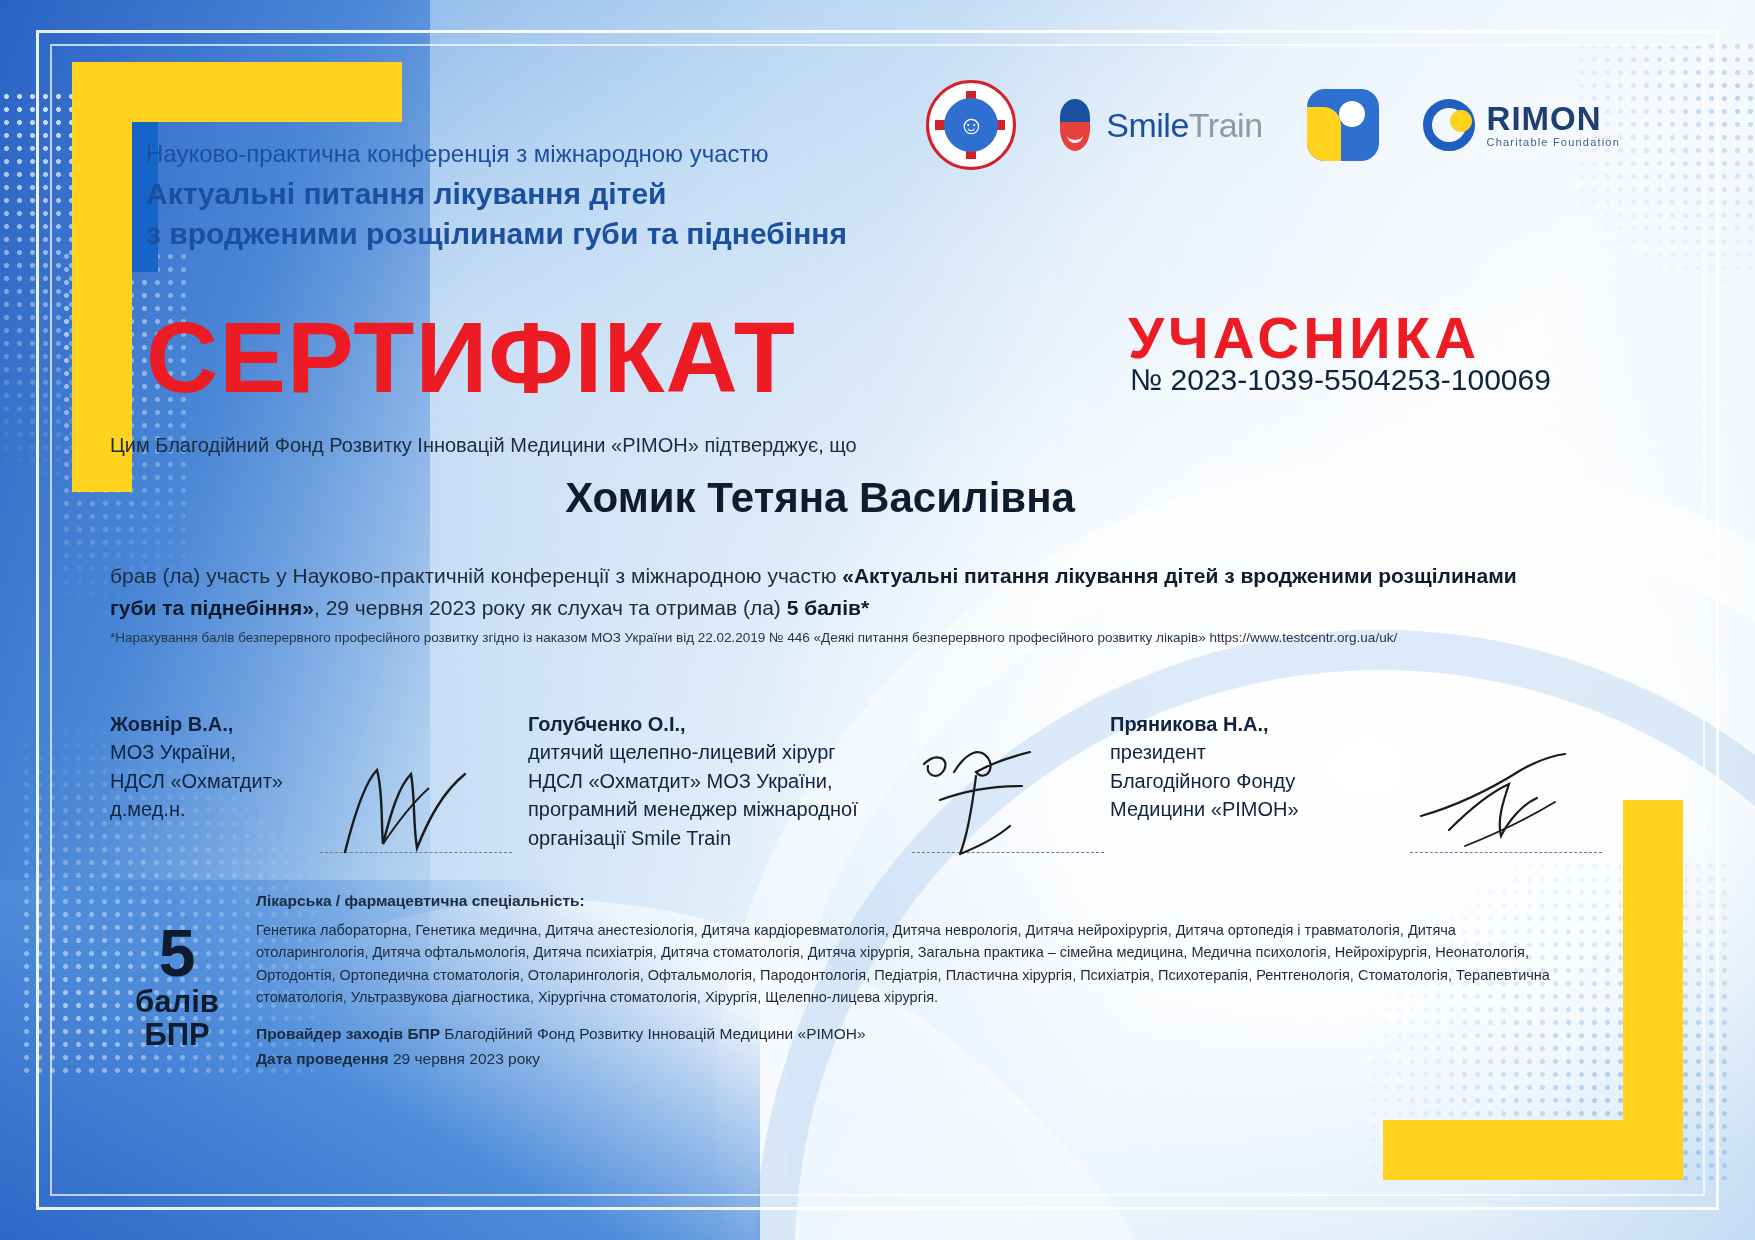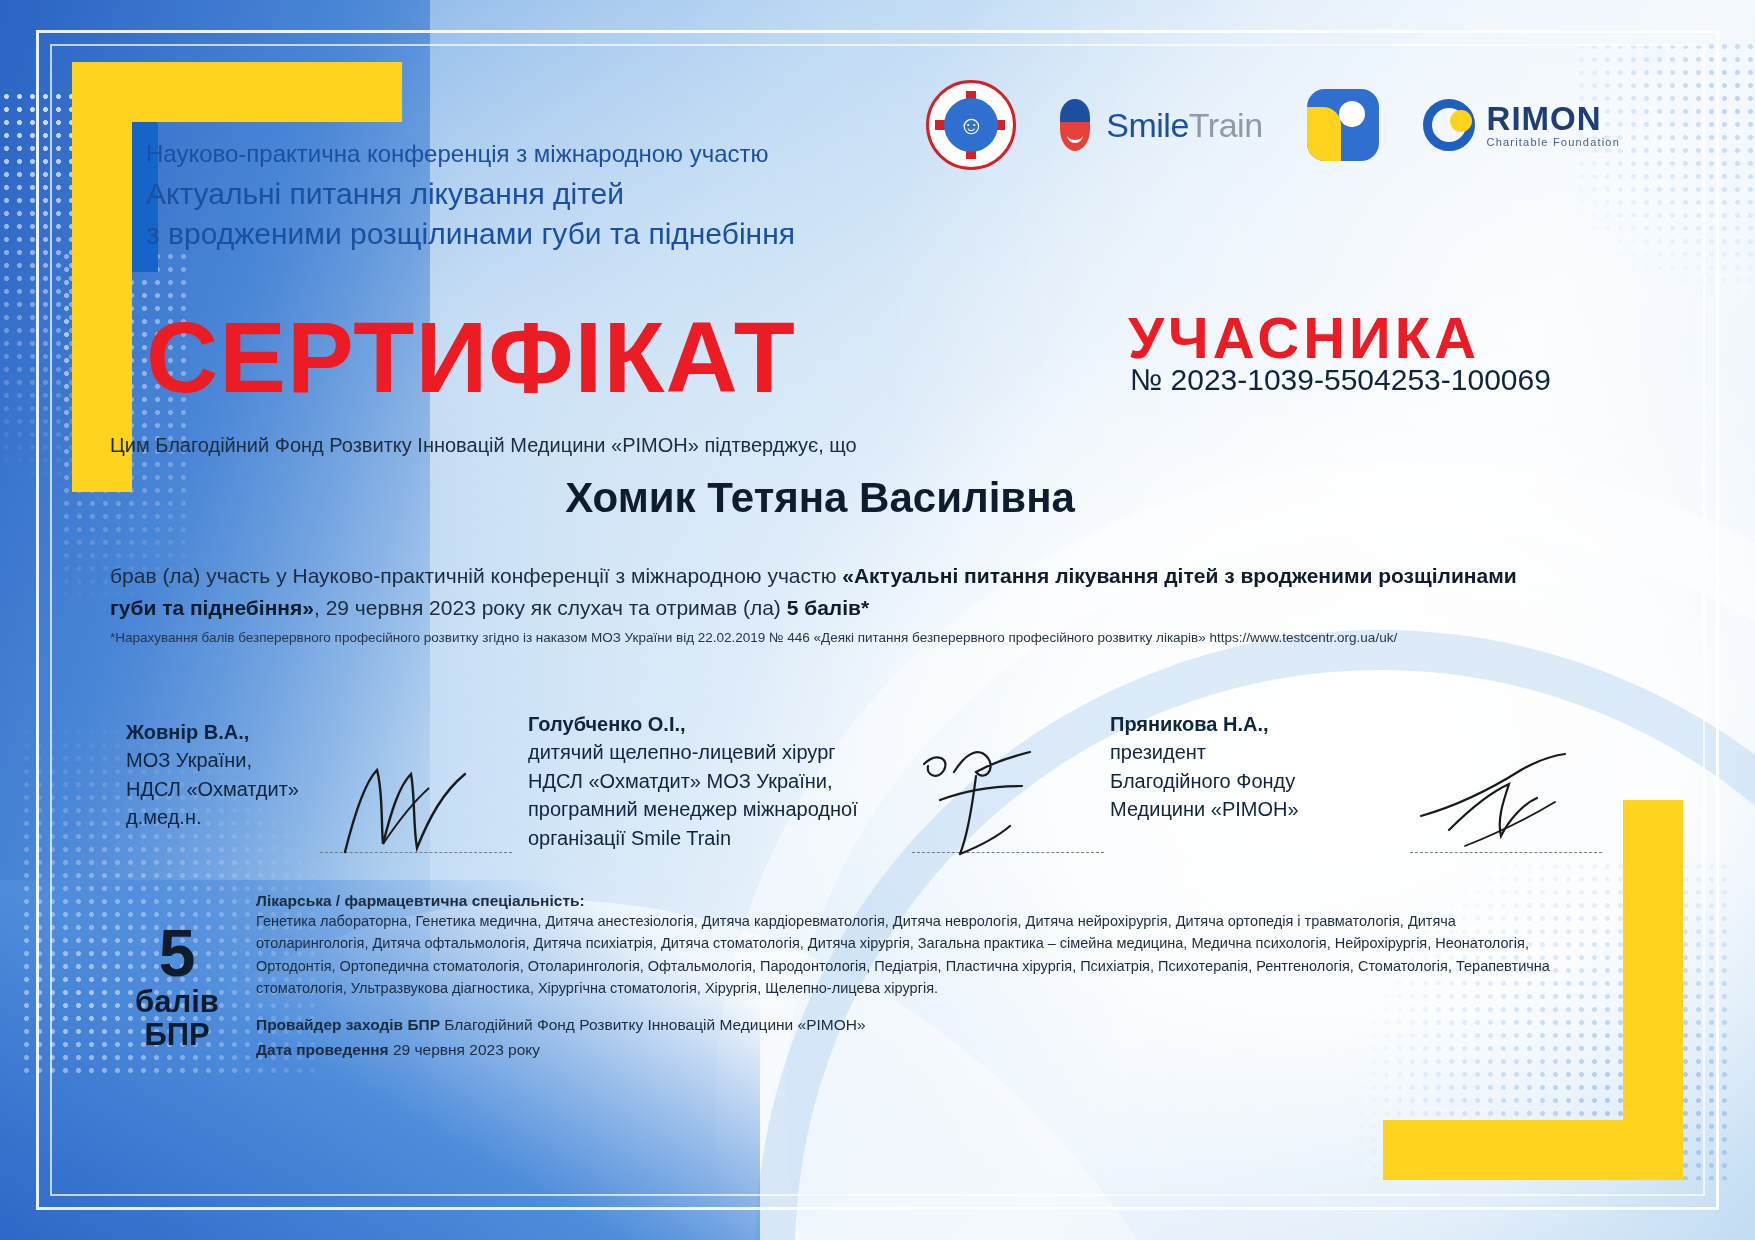--- a/index.html
+++ b/index.html
@@ -235,21 +235,21 @@
   .rimon-text .r1 { font-size: 33px; font-weight: bold; color: #1f3f74; letter-spacing: 1px; }
   .rimon-text .r2 { font-size: 11px; color: #41628f; letter-spacing: 1.2px; }
 
   
   .conf-kicker {
     position: absolute; left: 36px; top: 78px;
     font-size: 24px; color: #1b4fa0;
   }
   .conf-title {
     position: absolute; left: 36px; top: 112px;
-    font-size: 30px; font-weight: normal; color: #1b4fa0; line-height: 1.32;
+    font-size: 30px; font-weight: bold; color: #1b4fa0; line-height: 1.32;
   }
 
   .cert-word {
     position: absolute; left: 36px; top: 238px;
     font-size: 100px; font-weight: bold; color: #ed1c24;
     letter-spacing: 1px;
   }
   .cert-sub {
     position: absolute; left: 1018px; top: 242px;
     font-size: 58px; font-weight: bold; color: #ed1c24; letter-spacing: 4px;
@@ -277,21 +277,21 @@
     position: absolute; left: 0px; top: 568px; width: 1450px;
     font-size: 13.5px; color: #253448;
   }
 
   
   .sig {
     position: absolute;
     font-size: 20px; color: #10243f; line-height: 1.42;
   }
   .sig .name { font-weight: bold; }
-  .sig-1 { left: 16px; top: 648px; width: 330px; margin-top: 8px; }
+  .sig-1 { left: 0px; top: 648px; width: 330px; }
   .sig-2 { left: 418px; top: 648px; width: 430px; }
   .sig-3 { left: 1000px; top: 648px; width: 330px; }
   .sig-line {
     position: absolute;
     height: 0; border-top: 1.5px dashed #6d7b8c;
   }
   .sl1 { left: 210px; top: 790px; width: 192px; }
   .sl2 { left: 802px; top: 790px; width: 192px; }
   .sl3 { left: 1300px; top: 790px; width: 192px; }
   .sig-img { position: absolute; }
@@ -303,21 +303,21 @@
     color: #0f1c2e;
   }
   .score .n { font-size: 66px; font-weight: bold; line-height: 0.95; }
   .score .l1, .score .l2 { font-size: 31px; font-weight: bold; line-height: 1.08; }
 
   
   .spec {
     position: absolute; left: 146px; top: 830px; width: 1300px;
     color: #1c2b3d;
   }
-  .spec-title { font-size: 15.5px; font-weight: bold; margin-bottom: 0; }
+  .spec-title { font-size: 15.5px; font-weight: bold; margin-bottom: 9px; }
   .spec-body { font-size: 14.5px; line-height: 1.55; }
   .provider { margin-top: 16px; font-size: 15.5px; }
   .provider b { font-weight: bold; }
   .eventdate { margin-top: 7px; font-size: 15.5px; }
   .eventdate b { font-weight: bold; }
 </style>
 </head>
 <body>
 
 <div class="cert">

